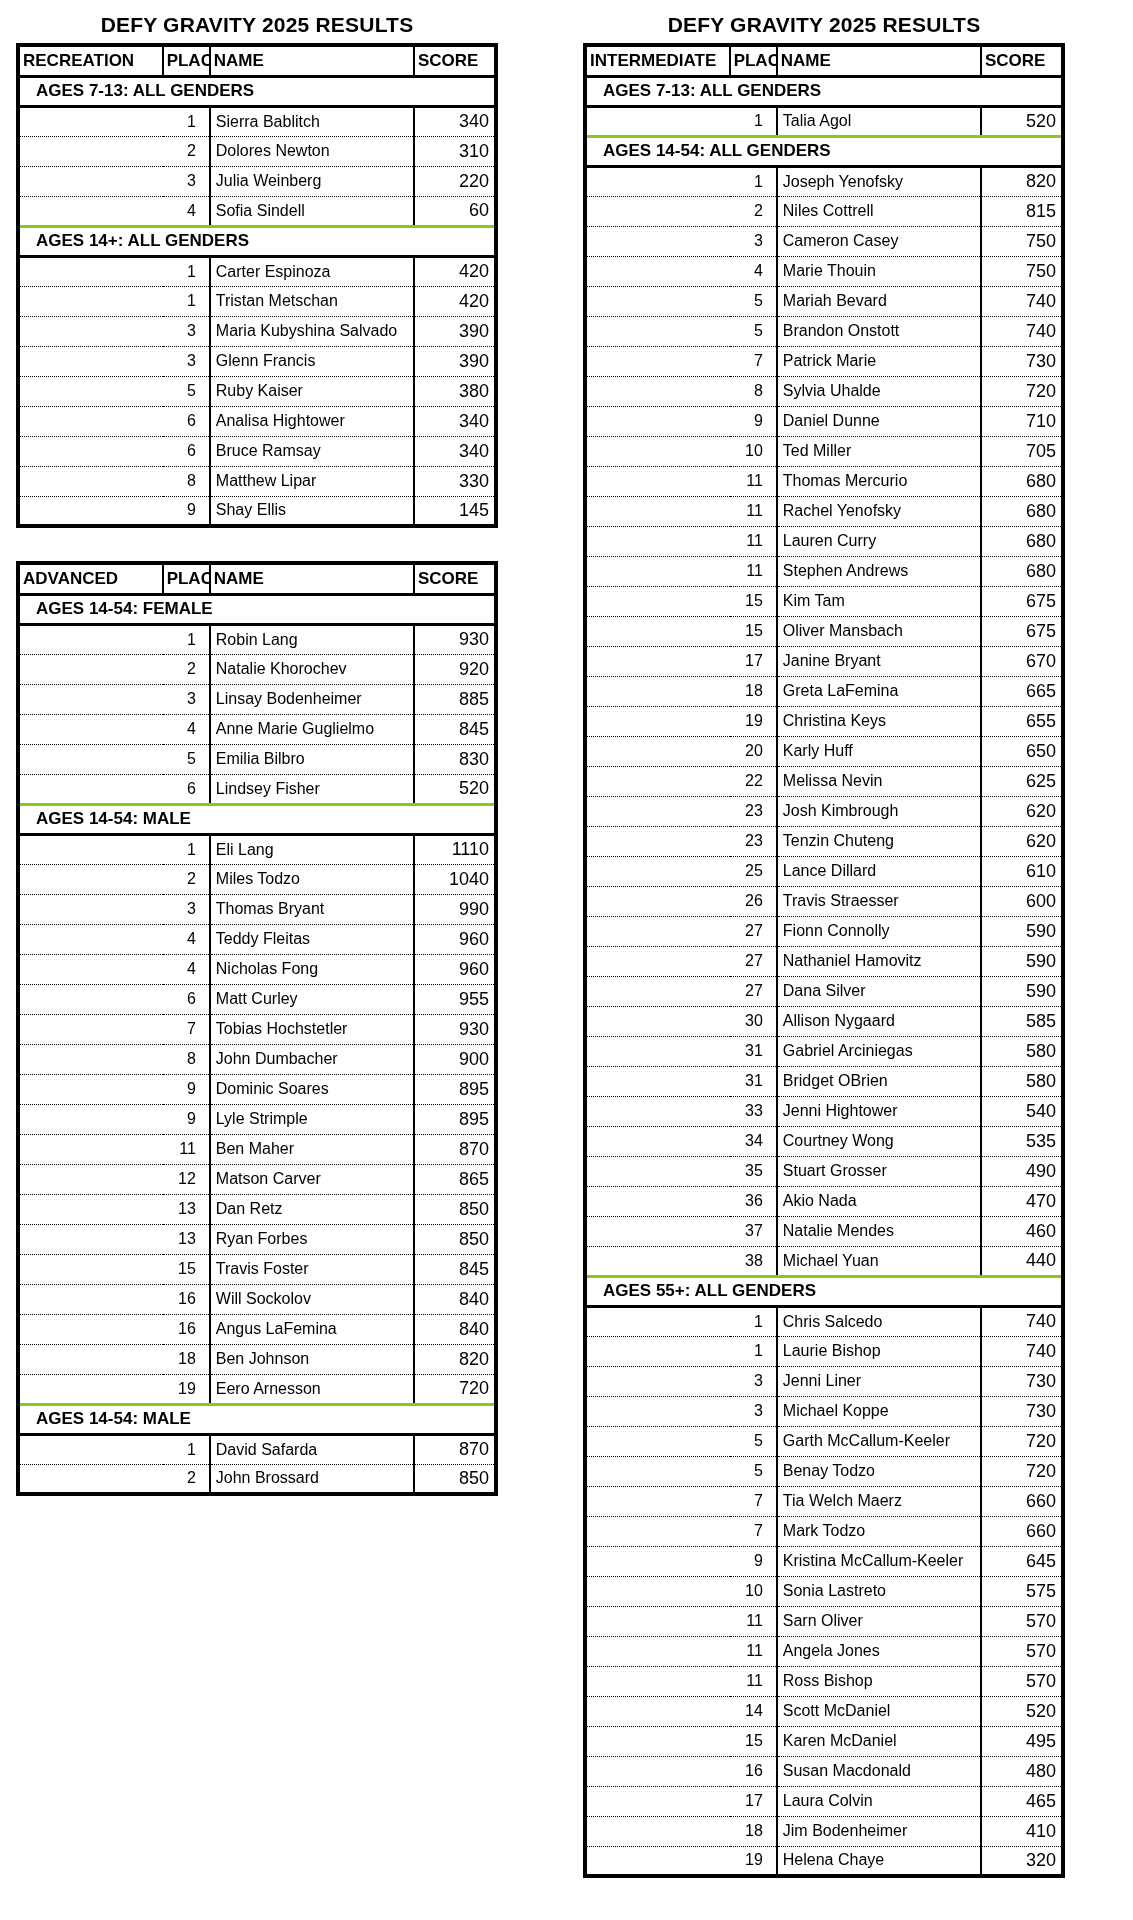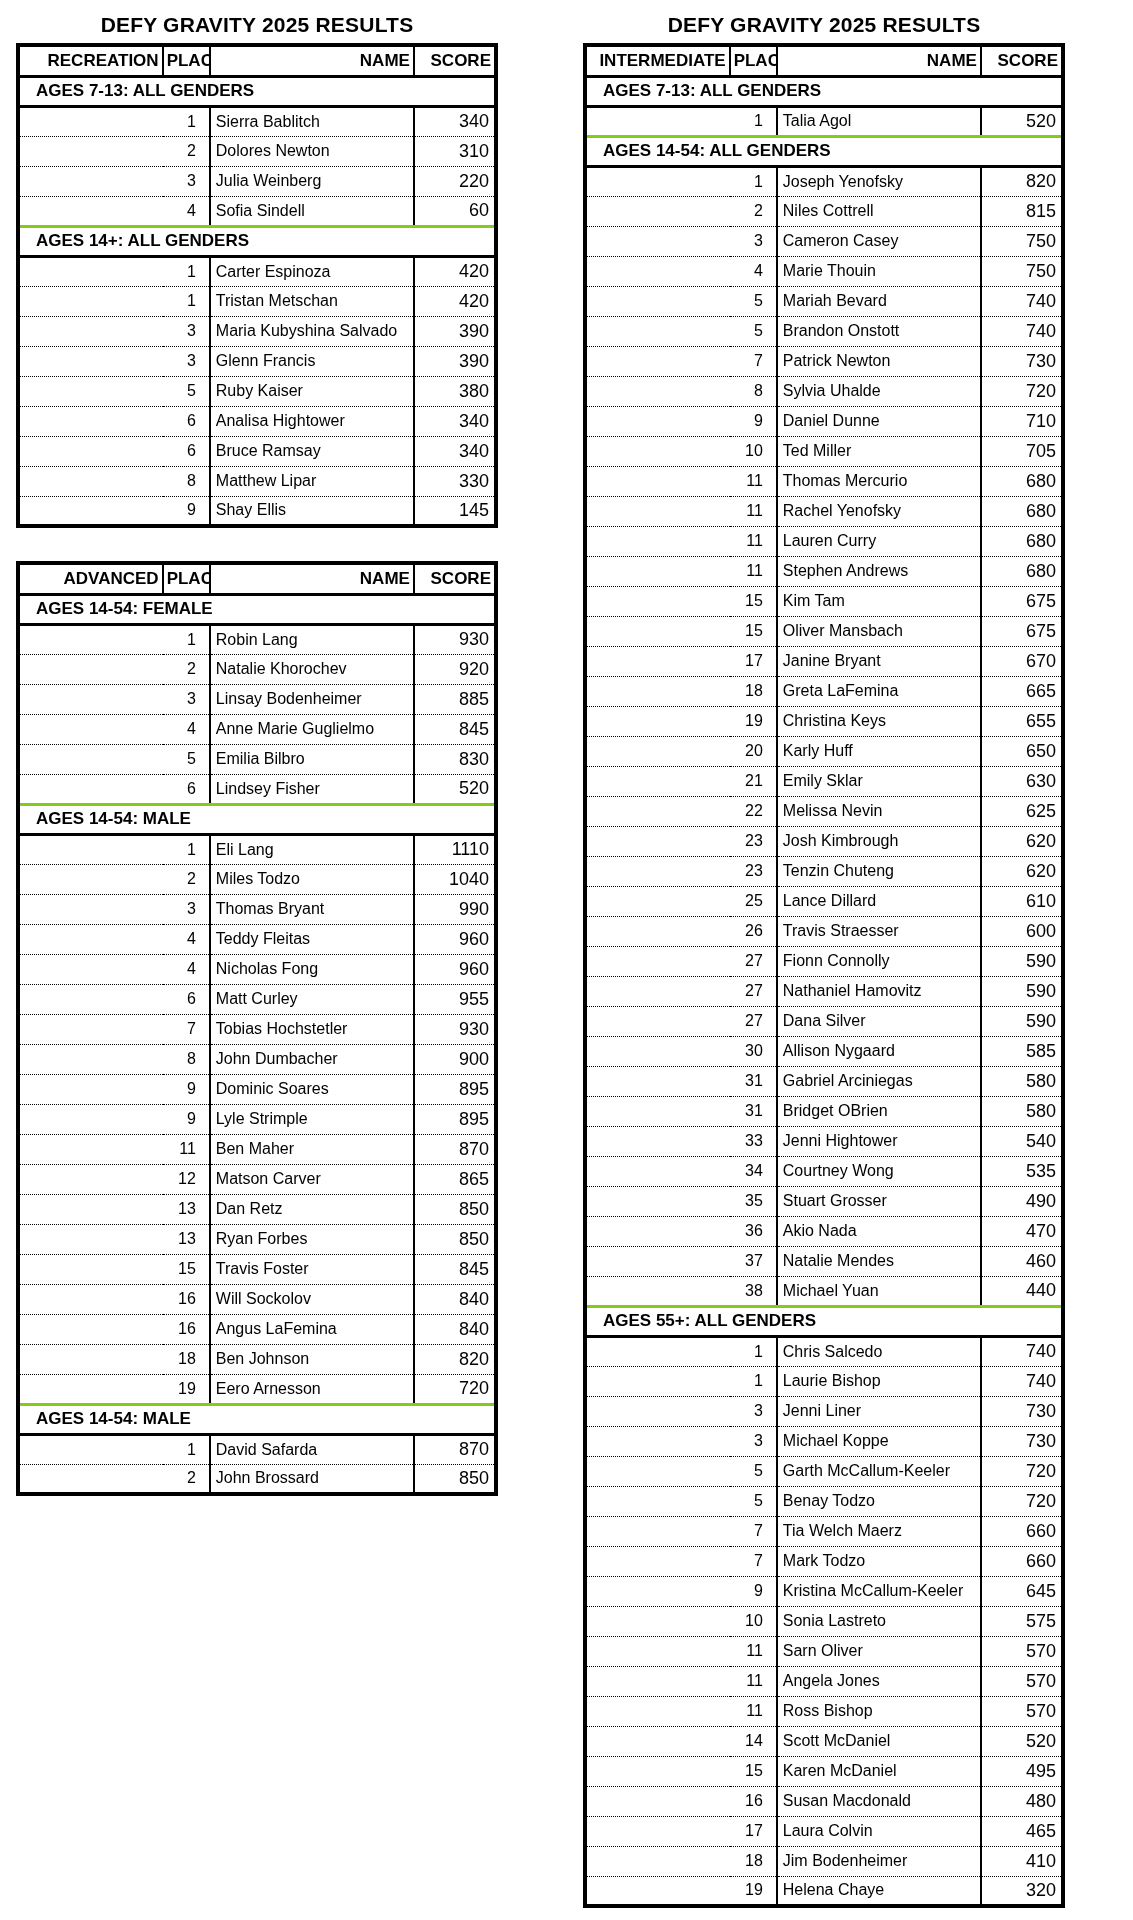--- a/index.html
+++ b/index.html
@@ -34,21 +34,21 @@
     overflow: hidden;
     white-space: nowrap;
   }
   table.results th {
     border: 2px solid #000;
     border-bottom: 3px solid #000;
     height: 31px;
     font-size: 17px;
     font-weight: bold;
     padding: 1px 3px;
-    text-align: right;
+    text-align: left;
   }
   th.h-cat   { width: 141px; text-align: left; padding-left: 4px; }
   th.h-place { width: 46px; }
   th.h-name  { width: 199px; }
   th.h-score { width: 80px; }
 
   td.section {
     border-top: 3px solid #84cc16;
     border-bottom: 3px solid #000;
     height: 30px;
@@ -371,21 +371,21 @@
               <td class="name">Mariah Bevard</td>
               <td class="score">740</td>
             </tr>
             <tr>
               <td colspan="2" class="place">5</td>
               <td class="name">Brandon Onstott</td>
               <td class="score">740</td>
             </tr>
             <tr>
               <td colspan="2" class="place">7</td>
-              <td class="name">Patrick Newton</td>
+              <td class="name">Patrick Marie</td>
               <td class="score">730</td>
             </tr>
             <tr>
               <td colspan="2" class="place">8</td>
               <td class="name">Sylvia Uhalde</td>
               <td class="score">720</td>
             </tr>
             <tr>
               <td colspan="2" class="place">9</td>
               <td class="name">Daniel Dunne</td>
@@ -438,25 +438,20 @@
             </tr>
             <tr>
               <td colspan="2" class="place">19</td>
               <td class="name">Christina Keys</td>
               <td class="score">655</td>
             </tr>
             <tr>
               <td colspan="2" class="place">20</td>
               <td class="name">Karly Huff</td>
               <td class="score">650</td>
-            </tr>
-            <tr>
-              <td colspan="2" class="place">21</td>
-              <td class="name">Emily Sklar</td>
-              <td class="score">630</td>
             </tr>
             <tr>
               <td colspan="2" class="place">22</td>
               <td class="name">Melissa Nevin</td>
               <td class="score">625</td>
             </tr>
             <tr>
               <td colspan="2" class="place">23</td>
               <td class="name">Josh Kimbrough</td>
               <td class="score">620</td>

